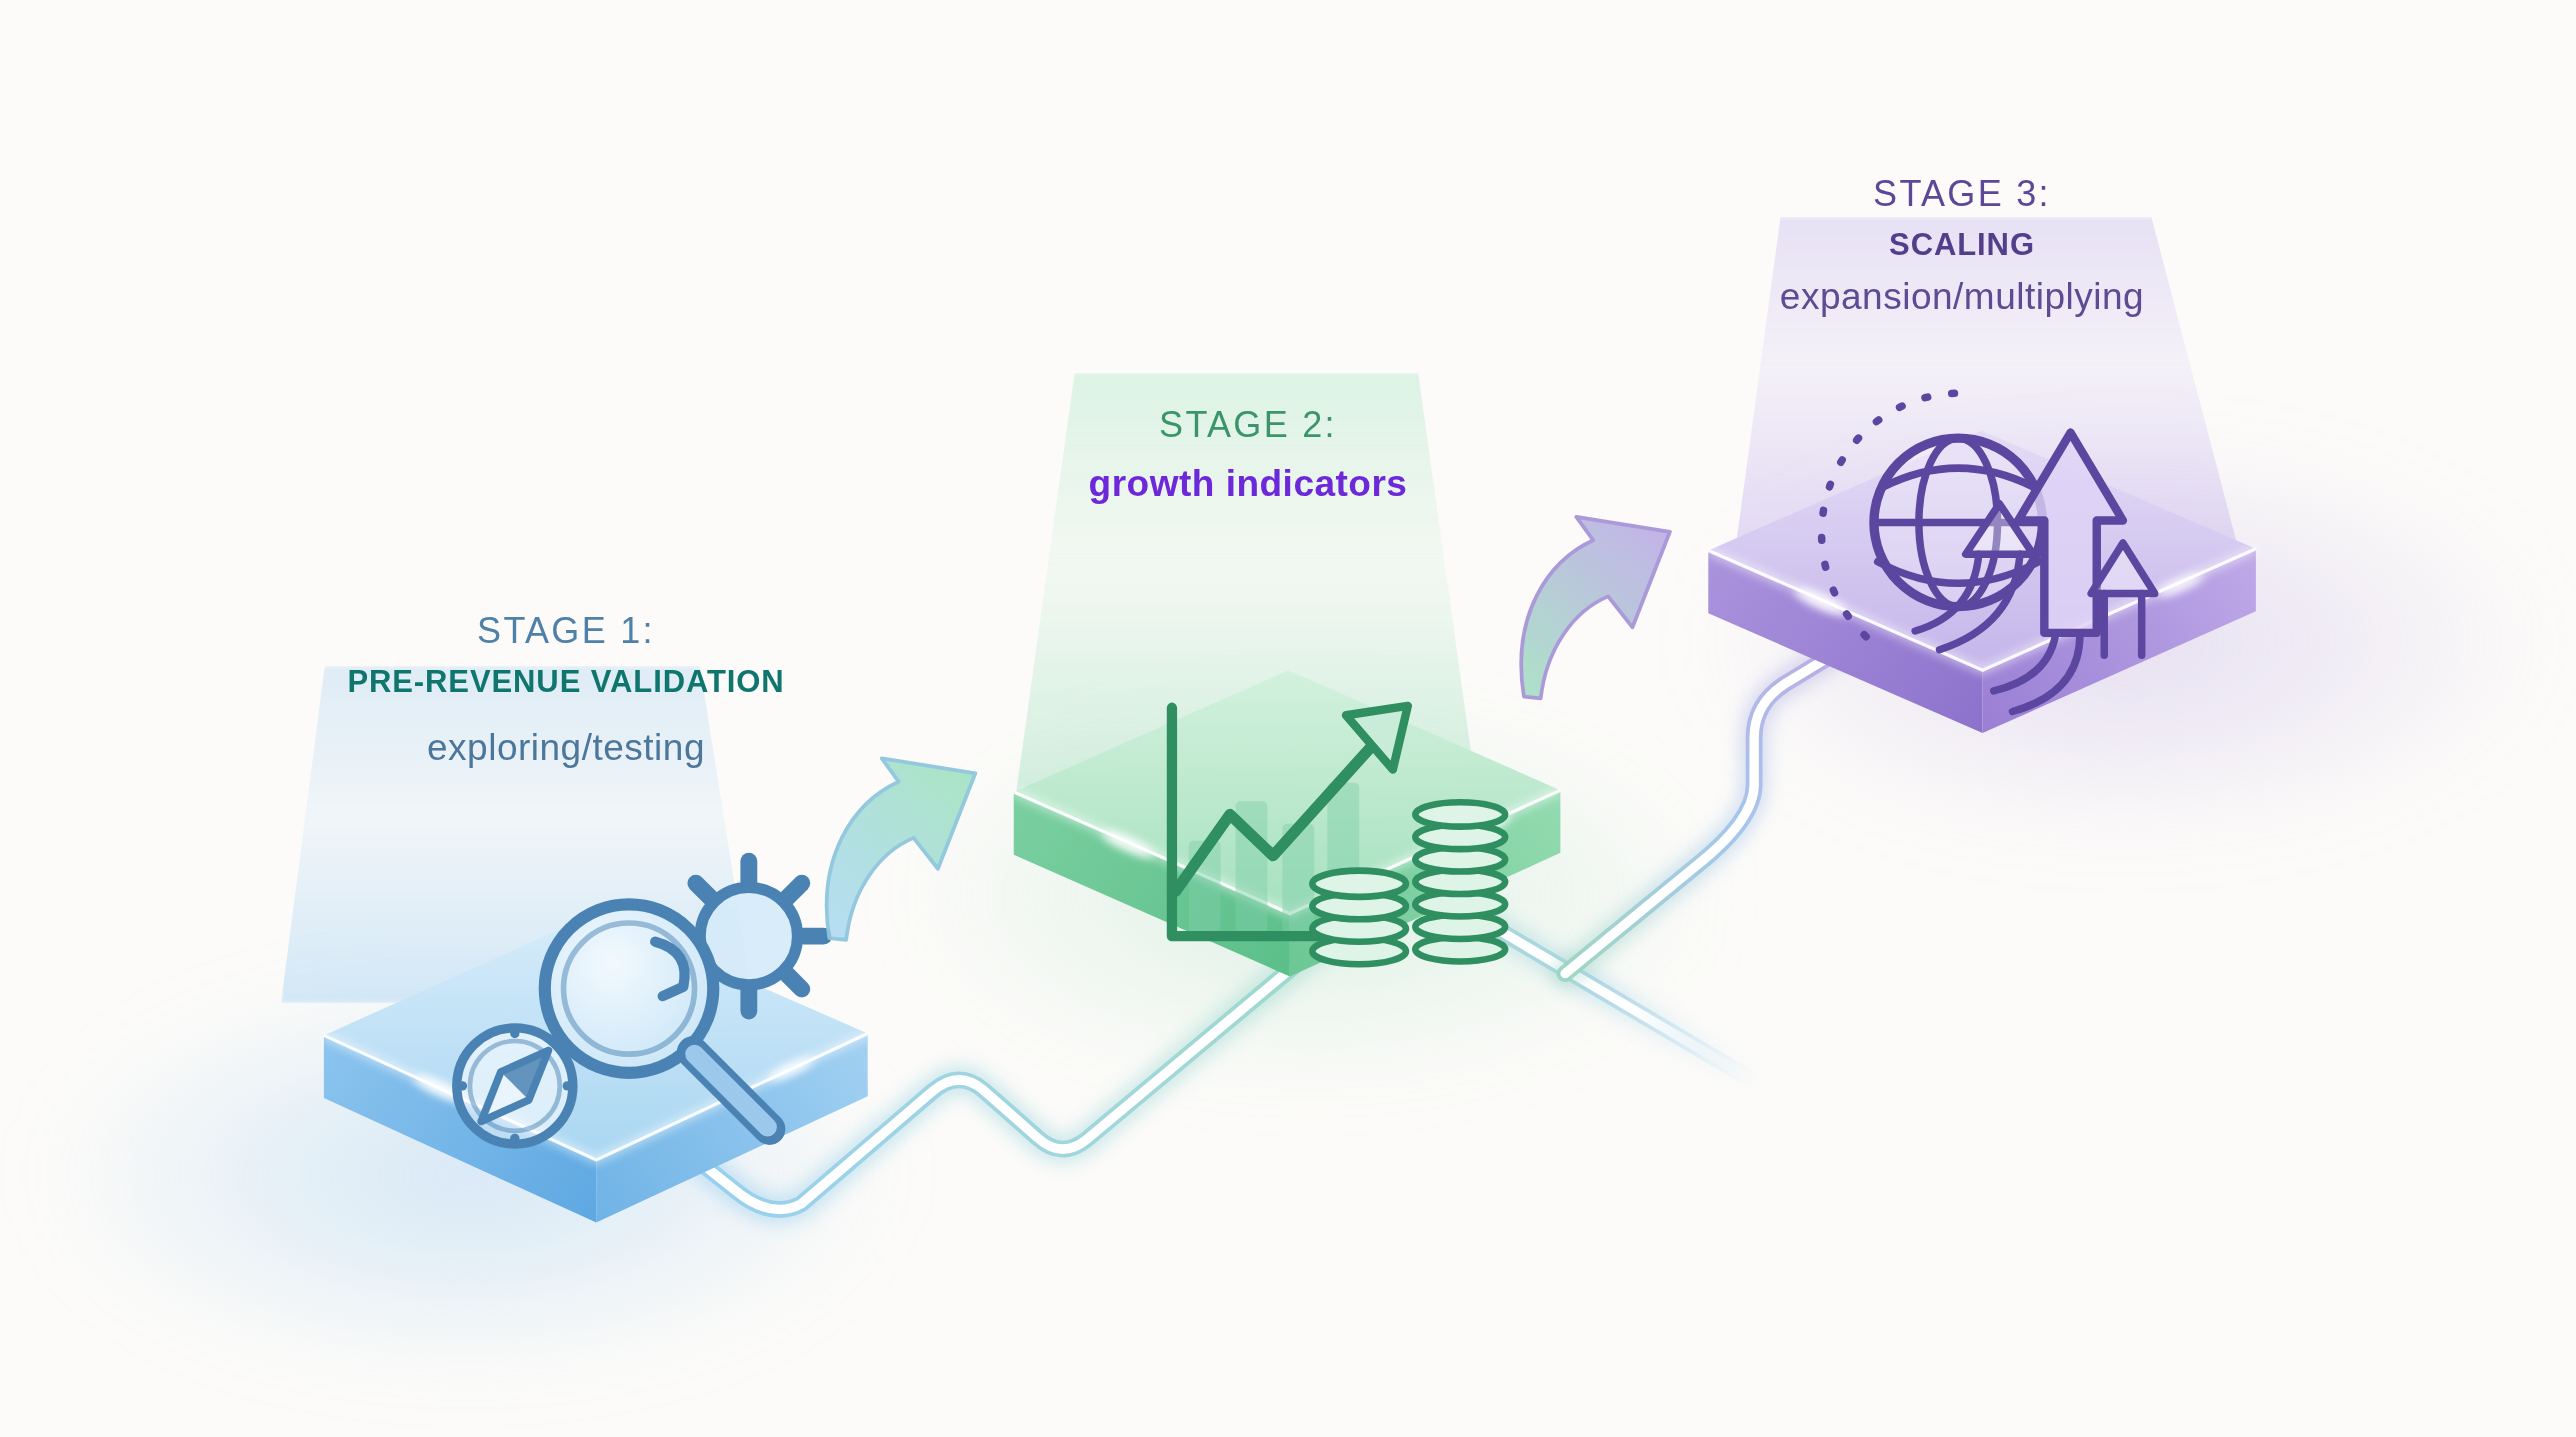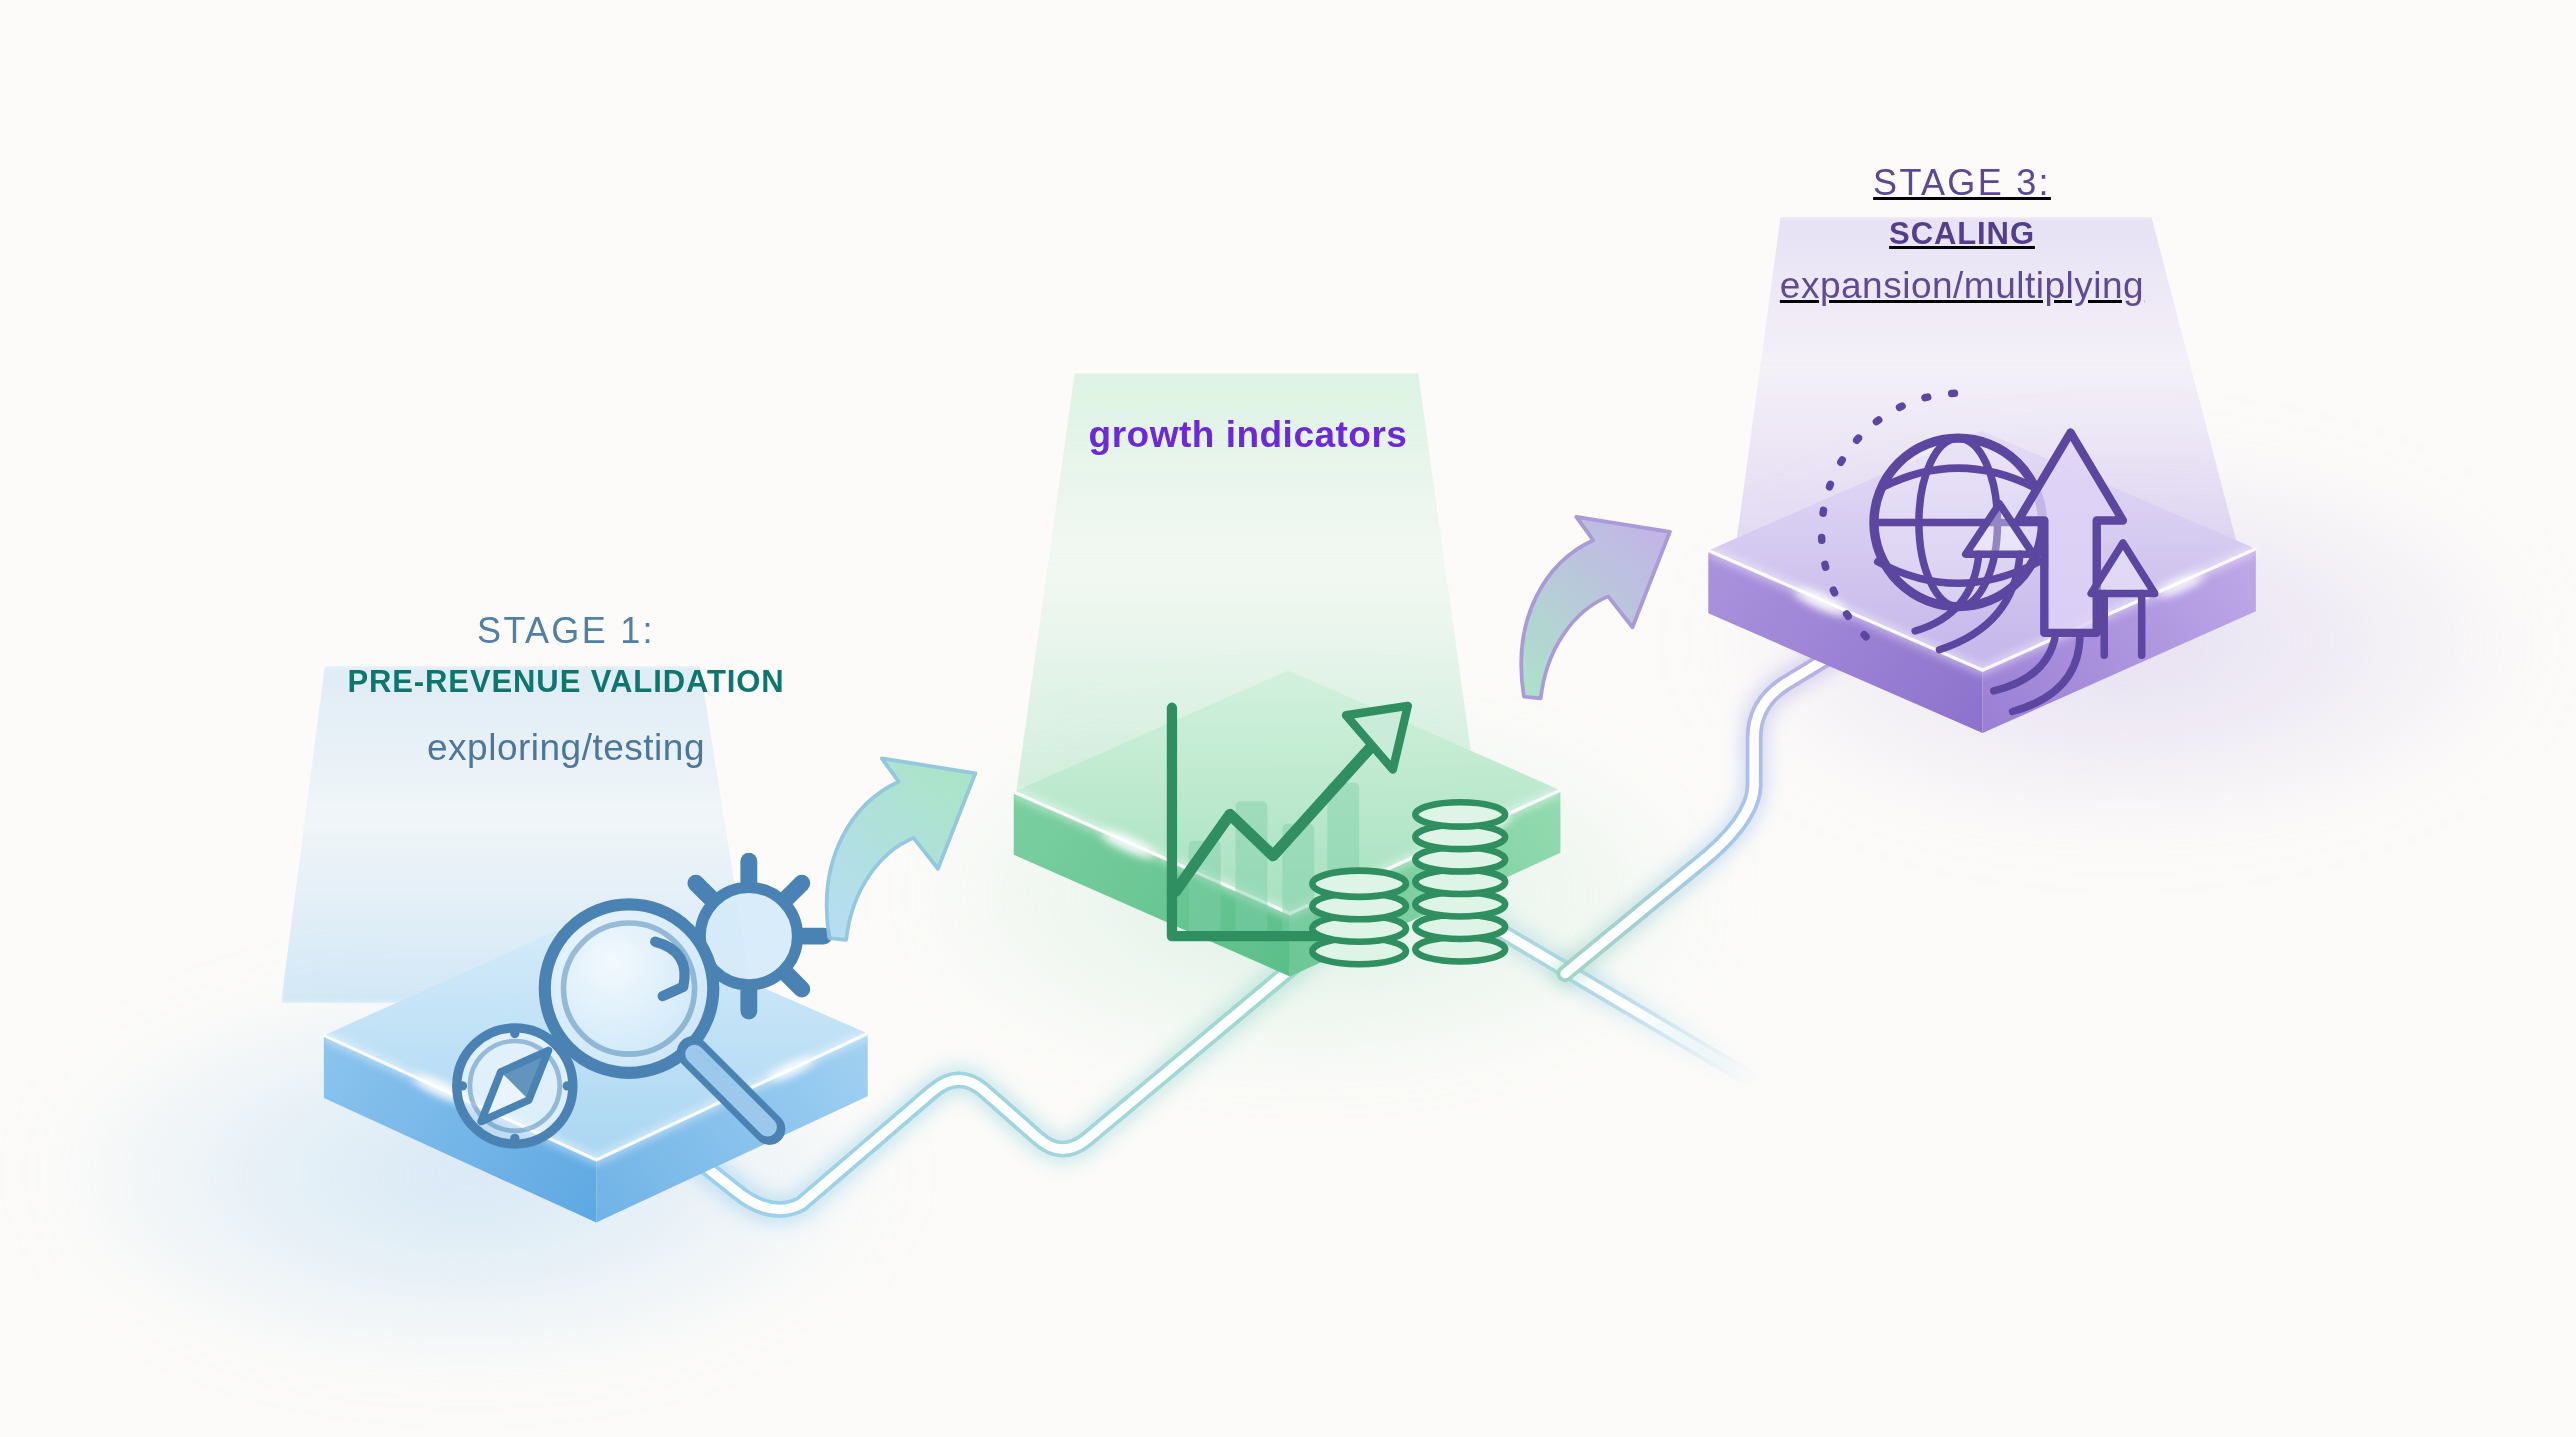--- a/index.html
+++ b/index.html
@@ -243,23 +243,24 @@
     </g>
   </svg>
 
   <div class="stage-text s1" style="left:276px;top:607px;">
     <div class="stage-label">STAGE 1:</div>
     <div class="stage-title">PRE-REVENUE VALIDATION</div>
     <div class="stage-sub">exploring/testing</div>
   </div>
 
   <div class="stage-text s2" style="left:958px;top:401px;">
+    <div class="stage-label">STAGE 2:</div>
     <div class="stage-sub">growth indicators</div>
   </div>
 
-  <div class="stage-text s3" style="left:1672px;top:159px;text-decoration:underline;">
+  <div class="stage-text s3" style="left:1672px;top:170px;">
     <div class="stage-label">STAGE 3:</div>
     <div class="stage-title">SCALING</div>
     <div class="stage-sub">expansion/multiplying</div>
   </div>
 
 </div>
 
 
 </body></html>

